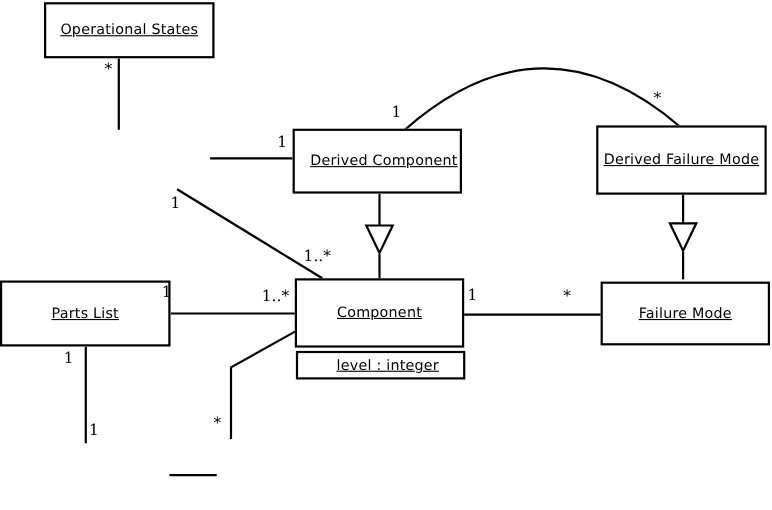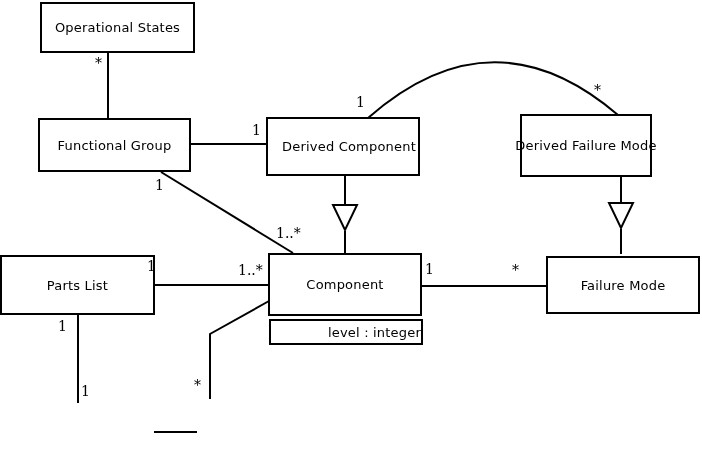--- a/index.html
+++ b/index.html
@@ -25,39 +25,40 @@
     position: absolute;
     box-sizing: border-box;
     border: 2px solid #000000;
     background: #ffffff;
     display: flex;
     align-items: center;
     justify-content: center;
     font-size: 13px;
     letter-spacing: 0.2px;
     white-space: nowrap;
+    text-decoration: underline;
   }
   .uml-attr {
-    justify-content: flex-end;
+    justify-content: center;
     padding-left: 13px;
     font-size: 13px;
   }
   .mult {
     position: absolute;
     font-family: "DejaVu Serif", "Liberation Serif", serif;
     font-size: 14px;
     line-height: 1;
     color: #000000;
     white-space: nowrap;
   }
   
   #box-os   { left: 40px;  top: 2px;   width: 155px; height: 51px; }
   #box-fg   { left: 38px;  top: 118px; width: 153px; height: 54px; }
   #box-dc   { left: 266px; top: 117px; width: 154px; height: 59px; padding-left: 12px; }
-  #box-dfm  { left: 520px; top: 114px; width: 132px; height: 63px; }
+  #box-dfm  { left: 542px; top: 114px; width: 155px; height: 63px; }
   #box-pl   { left: 0px;   top: 255px; width: 155px; height: 60px; }
   #box-comp-title { left: 268px; top: 253px; width: 154px; height: 63px; }
   #box-comp-attr  { left: 269px; top: 319px; width: 154px; height: 26px; }
   #box-fm   { left: 546px; top: 256px; width: 154px; height: 58px; }
   #box-sys  { left: 0px;   top: 403px; width: 155px; height: 58px; }
   #box-env  { left: 196px; top: 398px; width: 157px; height: 60px; }
   
   #m-os-fg      { left: 95px;  top: 56px;  }
   #m-fg-dc      { left: 252px; top: 123px; }
   #m-fg-comp-a  { left: 155px; top: 178px; }
@@ -103,23 +104,20 @@
 
     <polyline points="269,301 210,334 210,399" fill="none" stroke="#000" stroke-width="2"></polyline>
 
     <line x1="154" y1="432" x2="197" y2="432" stroke="#000" stroke-width="2"></line>
   </svg>
 
   <div id="box-os" class="uml-box">
     <span>Operational States</span>
   </div>
 
-  <div id="box-fg" class="uml-box">
-    <span>Functional Group</span>
-  </div>
 
   <div id="box-dc" class="uml-box">
     <span>Derived Component</span>
   </div>
 
   <div id="box-dfm" class="uml-box">
     <span>Derived Failure Mode</span>
   </div>
 
   <div id="box-pl" class="uml-box">

